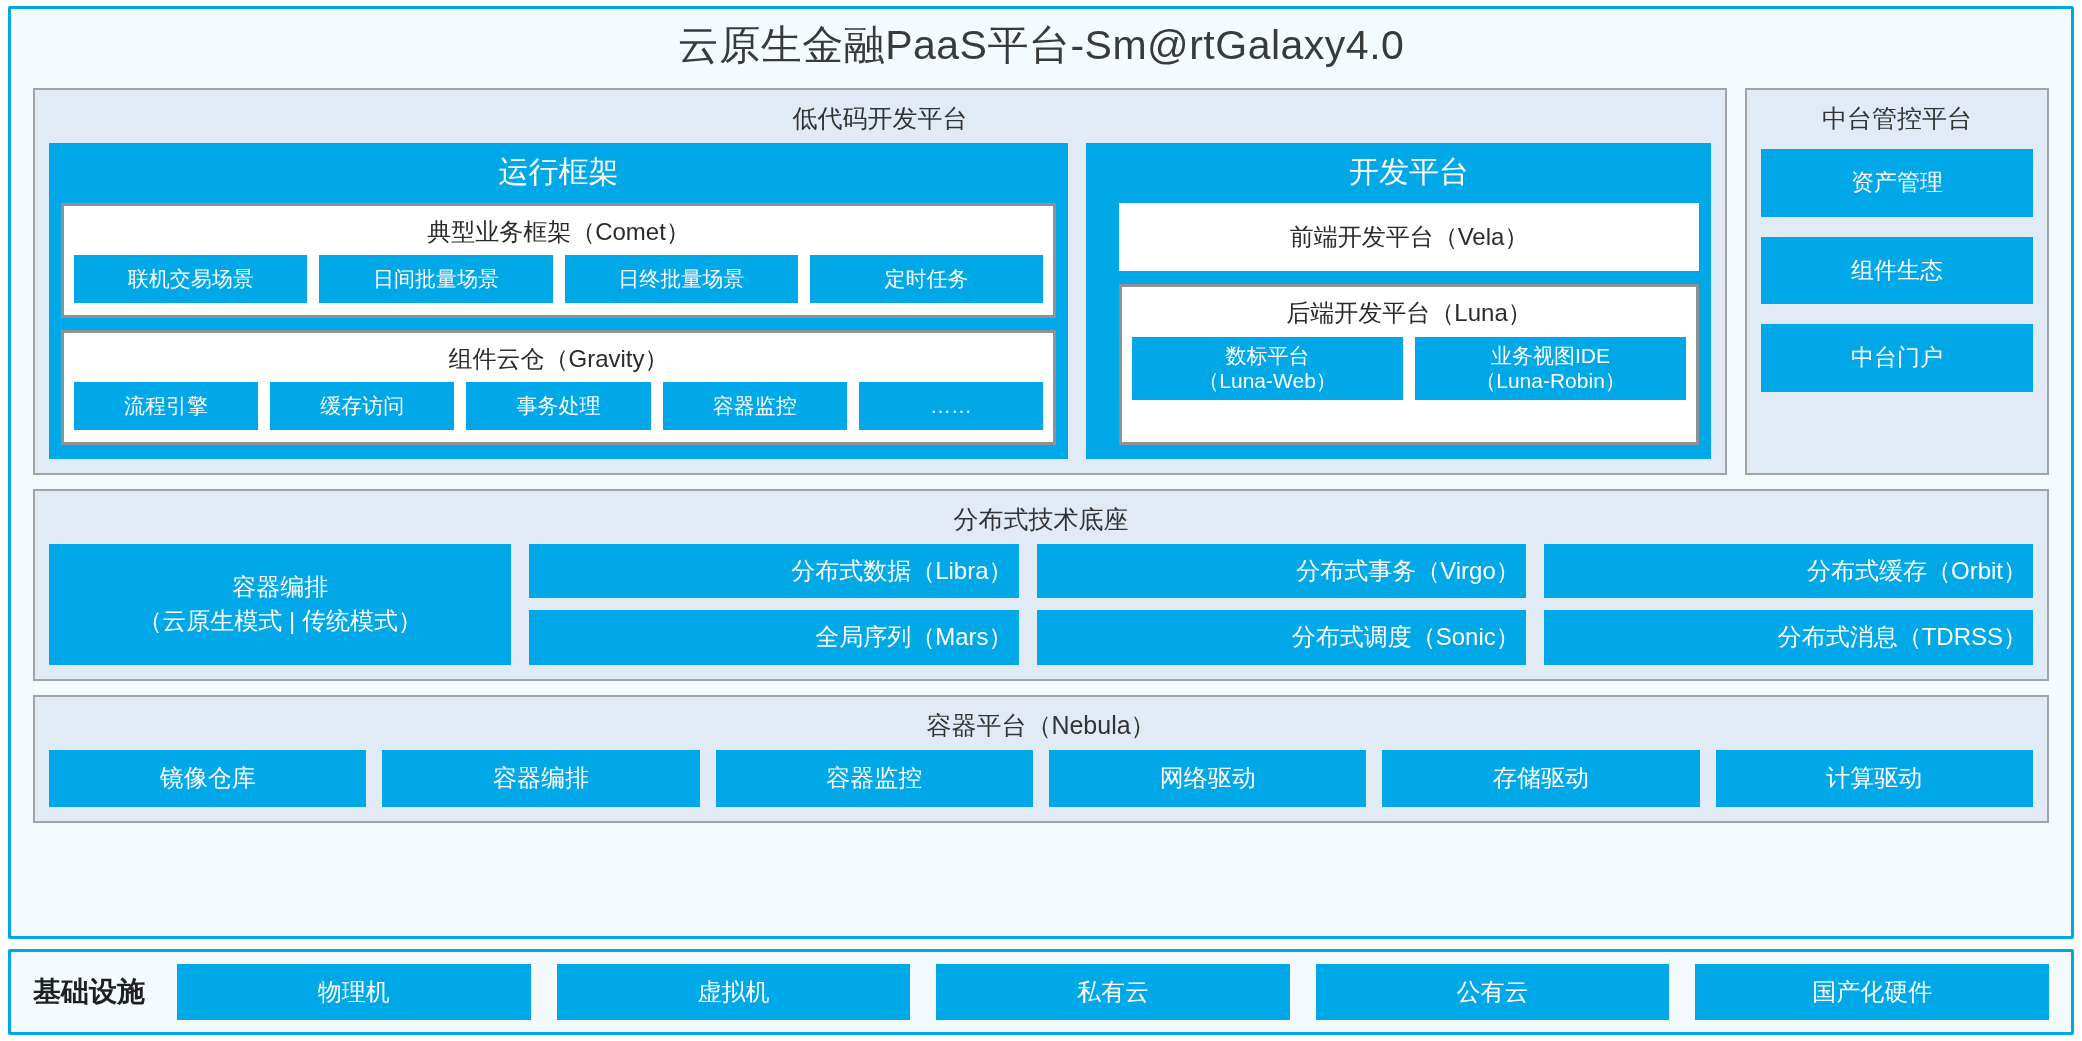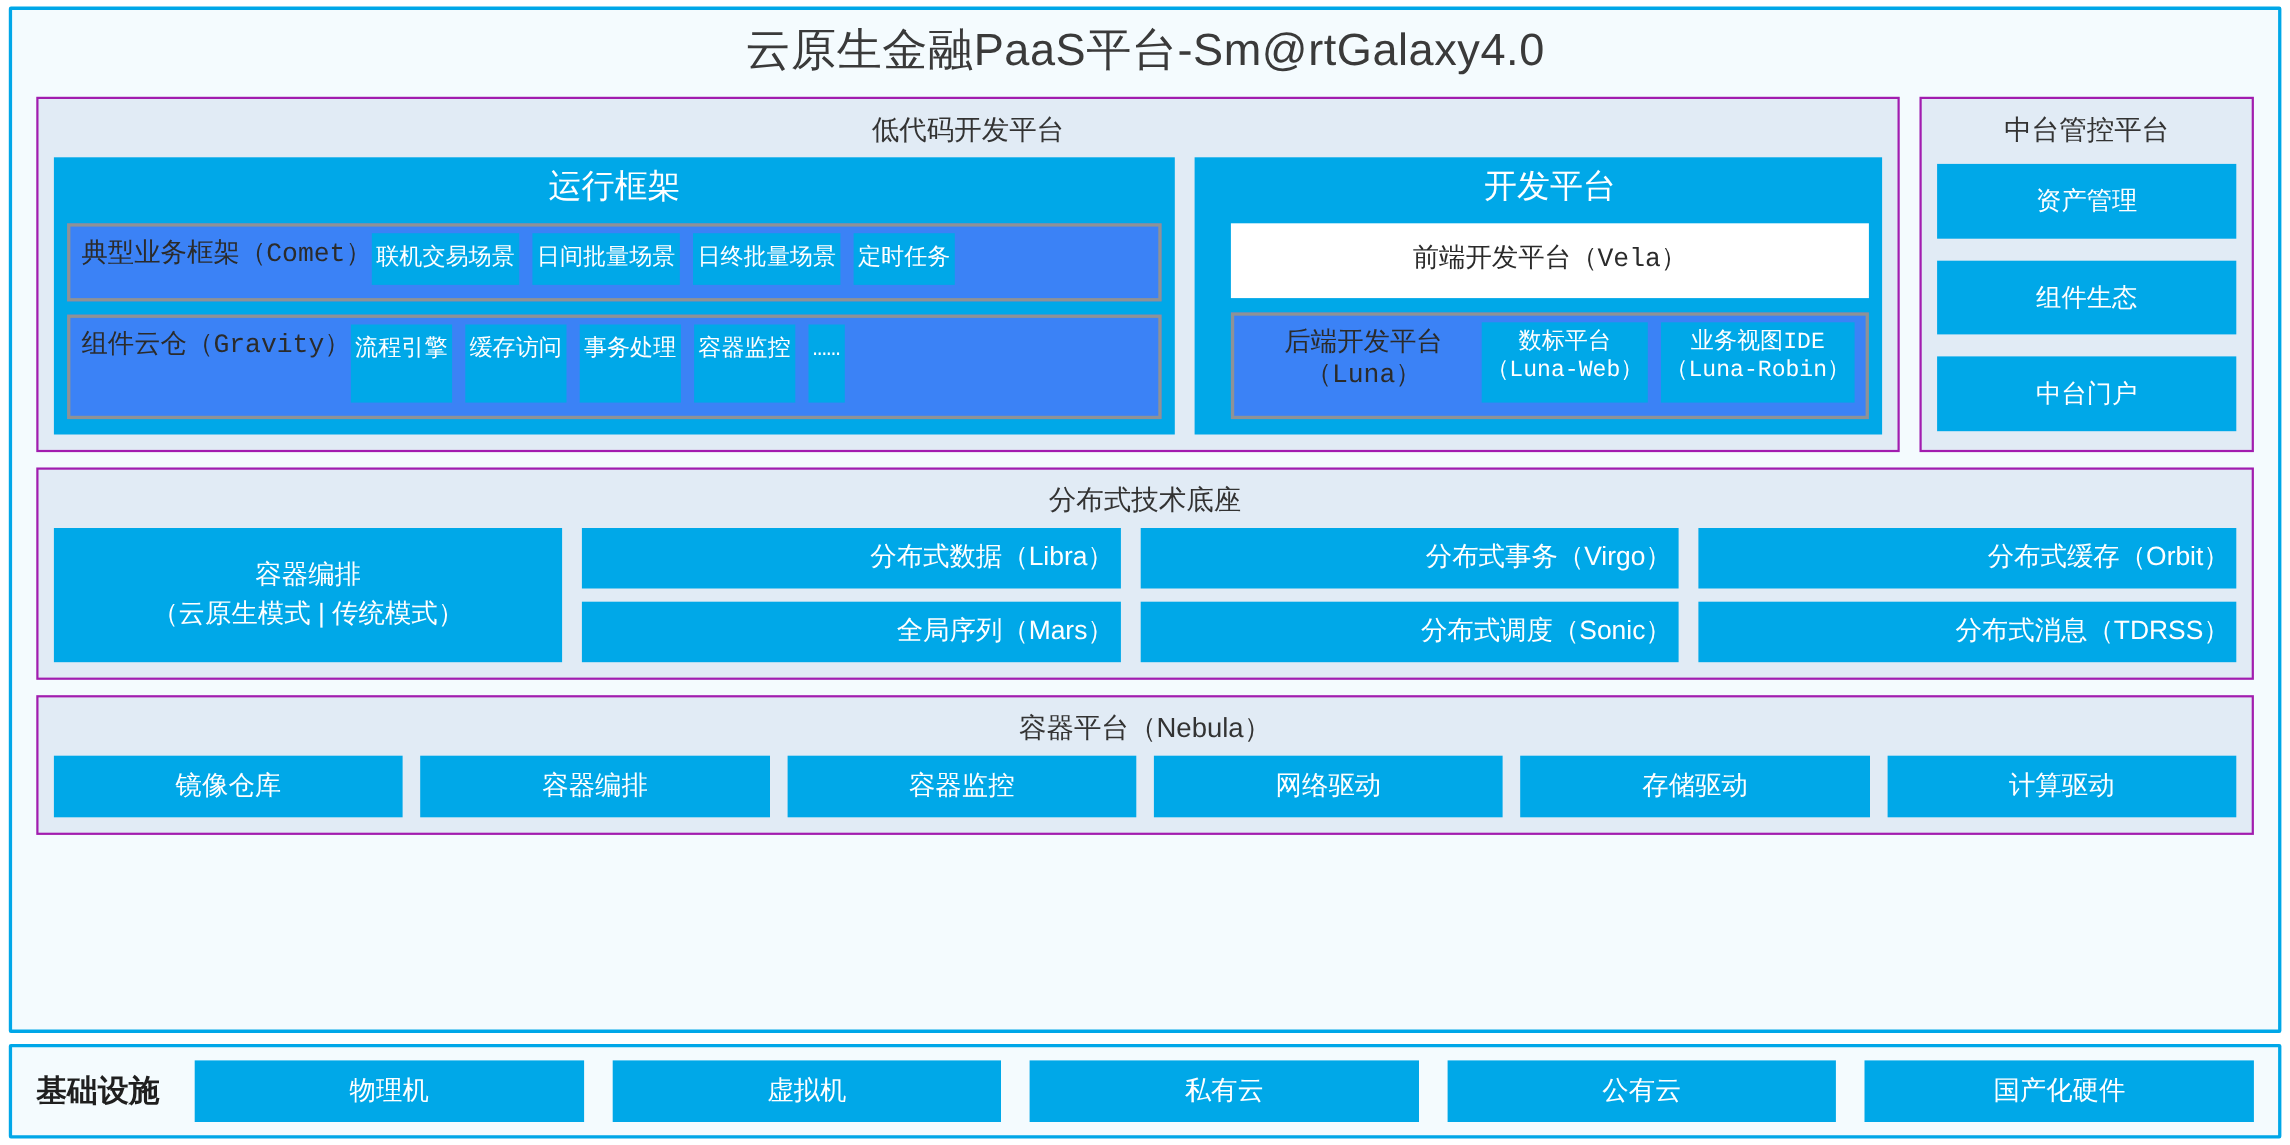--- a/index.html
+++ b/index.html
@@ -41,21 +41,21 @@
     font-size: 41px;
     font-weight: 400;
     color: #3a3a3a;
     letter-spacing: .5px;
     padding: 12px 0 18px 0;
     line-height: 1.2;
   }
 
   
   .sec {
-    border: 2px solid #a21caf;
+    border: 2px solid #a3a3a3;
     background: #e1ebf5;
     padding: 8px 14px 14px 14px;
     display: flex; flex-direction: column;
   }
   .sec-title {
     text-align: center;
     font-size: 25px;
     color: #333333;
     font-weight: 400;
     padding: 5px 0 10px 0;
@@ -66,39 +66,39 @@
   .row1 { display: flex; gap: 18px; flex: 0 0 auto; }
   .lowcode { flex: 1 1 auto; }
   .midoffice { flex: 0 0 304px; }
 
   .lowcode-body { display: flex; gap: 18px; flex: 1 1 auto; }
 
   
   .bluepanel {
     background: #00a8e8;
     padding: 0 12px 14px 12px;
-    display: flex; flex-direction: column; font-family: Liberation Mono, monospace;
+    display: flex; flex-direction: column;
   }
   .bluepanel-title {
     text-align: center;
     color: #ffffff;
     font-size: 30px;
     font-weight: 400;
     padding: 12px 0 13px 0;
     line-height: 1.15;
   }
   .runtime { flex: 1 1 62%; }
   .devplat { flex: 1 1 38%; padding-left: 33px; }
 
   
   .whitecard {
-    background: #3b82f6;
+    background: #ffffff;
     border: 3px solid #8f9295;
     padding: 6px 10px 12px 10px;
-    display: flex; flex-direction: row;
+    display: flex; flex-direction: column;
   }
   .whitecard-title {
     text-align: center;
     font-size: 24px;
     color: #2b2b2b;
     font-weight: 400;
     padding: 6px 0 9px 0;
     line-height: 1.2;
   }
   .chips { display: flex; gap: 12px; }

